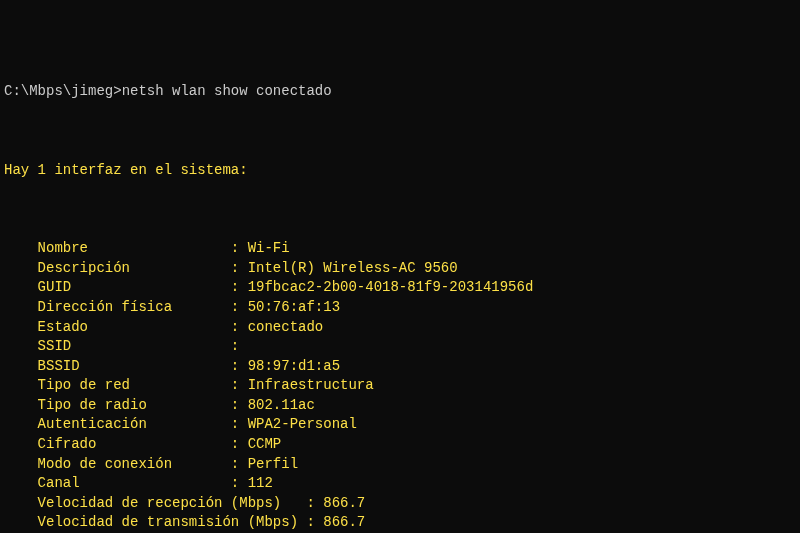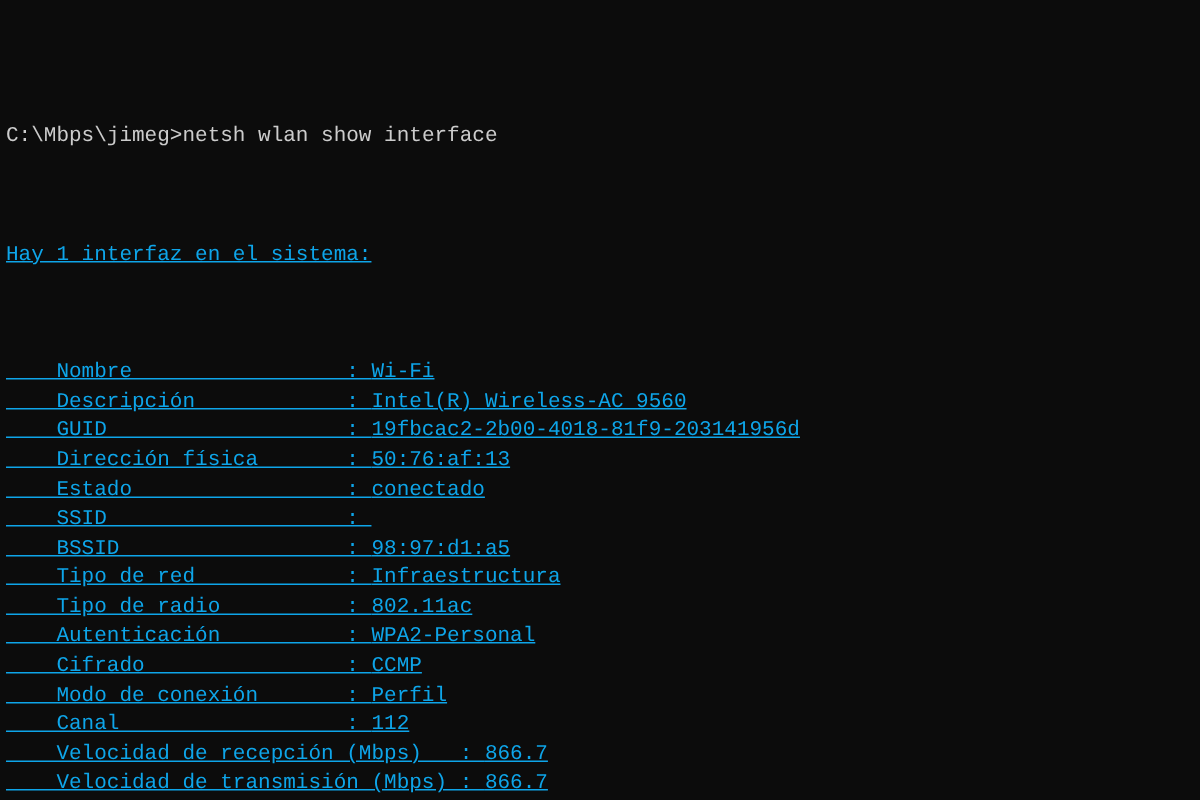--- a/index.html
+++ b/index.html
@@ -10,29 +10,29 @@
       font-size: 14px;
       line-height: 1.4;
       padding: 4px;
       width: 800px;
       height: 533px;
       overflow: hidden;
       white-space: pre;
     }
     .prompt-line { margin: 0; }
     .command { color: #cccccc; }
-    .output-line { color: #0ea5e9; text-decoration: underline; }
+    .output-line { color: #fde047; }
     .blank { height: 1.4em; }
   </style>
 </head>
 <body>
 
 
 
-<div class="prompt-line"><span>C:\Mbps\jimeg</span><span>&gt;</span><span class="command">netsh wlan show interface</span></div>
+<div class="prompt-line"><span>C:\Mbps\jimeg</span><span>&gt;</span><span class="command">netsh wlan show conectado</span></div>
 <div class="blank"></div>
 <div class="output-line">Hay 1 interfaz en el sistema:</div>
 <div class="blank"></div>
 <div id="fields"><div class="output-line"><span>    Nombre                 : </span><span>Wi-Fi</span></div><div class="output-line"><span>    Descripción            : </span><span>Intel(R) Wireless-AC 9560</span></div><div class="output-line"><span>    GUID                   : </span><span>19fbcac2-2b00-4018-81f9-203141956d</span></div><div class="output-line"><span>    Dirección física       : </span><span>50:76:af:13</span></div><div class="output-line"><span>    Estado                 : </span><span>conectado</span></div><div class="output-line"><span>    SSID                   : </span><span></span></div><div class="output-line"><span>    BSSID                  : </span><span>98:97:d1:a5</span></div><div class="output-line"><span>    Tipo de red            : </span><span>Infraestructura</span></div><div class="output-line"><span>    Tipo de radio          : </span><span>802.11ac</span></div><div class="output-line"><span>    Autenticación          : </span><span>WPA2-Personal</span></div><div class="output-line"><span>    Cifrado                : </span><span>CCMP</span></div><div class="output-line"><span>    Modo de conexión       : </span><span>Perfil</span></div><div class="output-line"><span>    Canal                  : </span><span>112</span></div><div class="output-line"><span>    Velocidad de recepción (Mbps)   : </span><span>866.7</span></div><div class="output-line"><span>    Velocidad de transmisión (Mbps) : </span><span>866.7</span></div></div>
 
 
 
 
 
 

